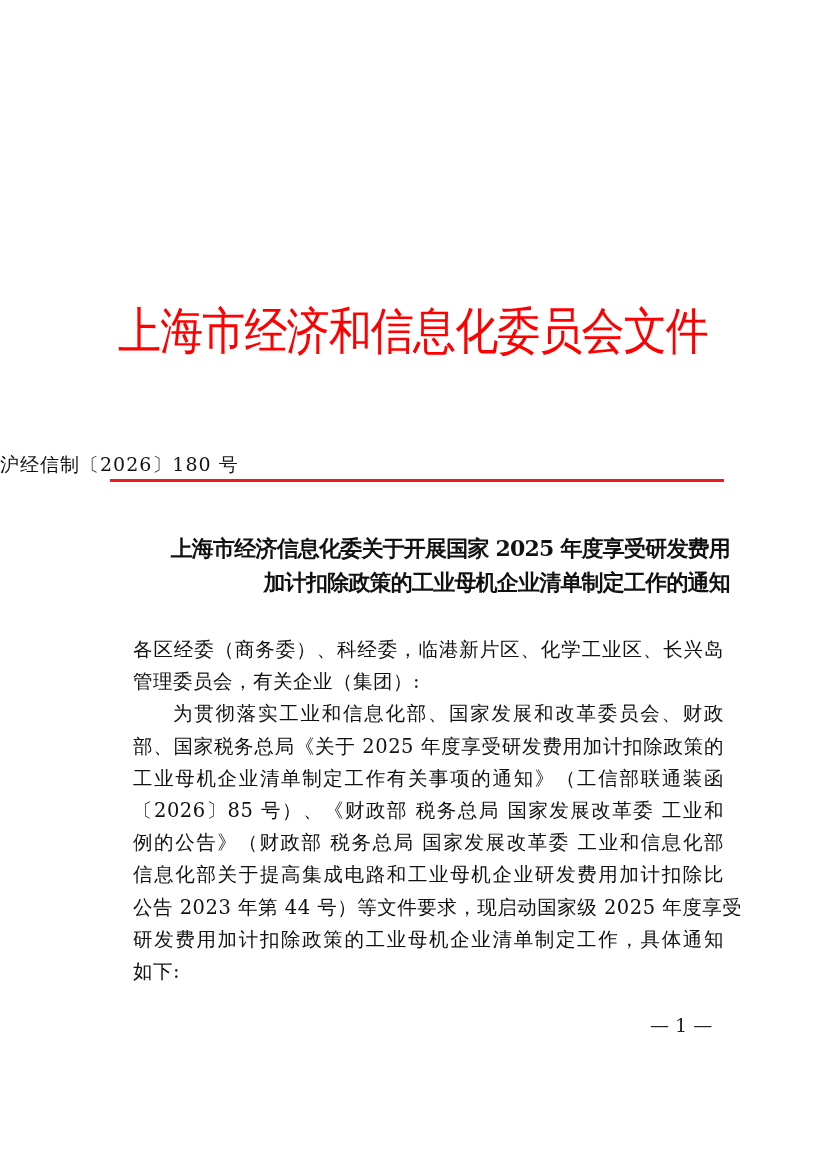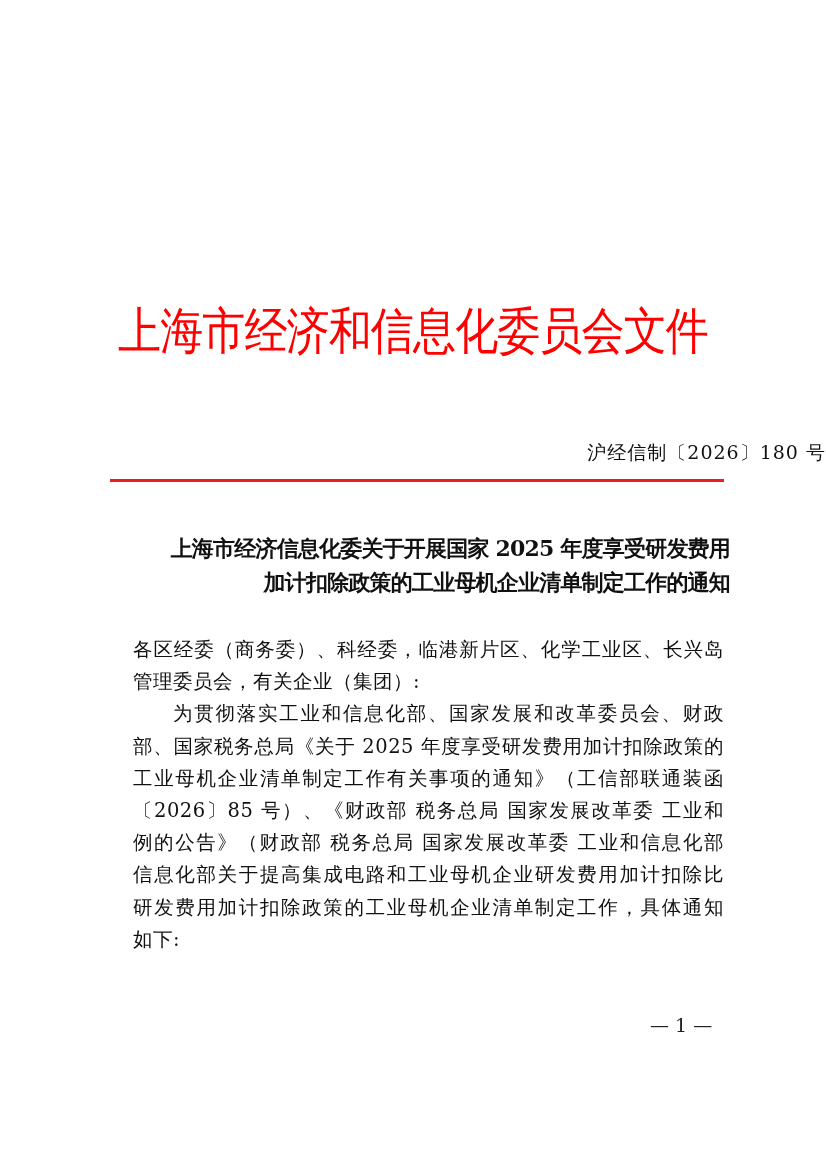--- a/index.html
+++ b/index.html
@@ -35,22 +35,22 @@
       line-height: 70px;
       letter-spacing: -1px;
       transform: scaleX(0.86);
       transform-origin: center;
       white-space: nowrap;
     }
     .doc-number {
       position: absolute;
       left: 0;
       width: 826px;
-      top: 438px;
-      text-align: right;
+      top: 450px;
+      text-align: left;
       font-size: 19px;
       line-height: 28px;
       letter-spacing: 1px;
       color: #111111;
       white-space: nowrap;
     }
     .red-rule {
       position: absolute;
       left: 110px;
       top: 479px;
@@ -128,19 +128,20 @@
 
   <div class="body-text">
     <span class="b-line">各区经委（商务委）、科经委，临港新片区、化学工业区、长兴岛</span>
     <span class="b-line last">管理委员会，有关企业（集团）:</span>
     <span class="b-line indent">为贯彻落实工业和信息化部、国家发展和改革委员会、财政</span>
     <span class="b-line">部、国家税务总局《关于 2025 年度享受研发费用加计扣除政策的</span>
     <span class="b-line">工业母机企业清单制定工作有关事项的通知》（工信部联通装函</span>
     <span class="b-line">〔2026〕85 号）、《财政部 税务总局 国家发展改革委 工业和</span>
     <span class="b-line">例的公告》（财政部 税务总局 国家发展改革委 工业和信息化部</span>
     <span class="b-line">信息化部关于提高集成电路和工业母机企业研发费用加计扣除比</span>
+    <span class="b-line">公告 2023 年第 44 号）等文件要求，现启动国家级 2025 年度享受</span>
     <span class="b-line">研发费用加计扣除政策的工业母机企业清单制定工作，具体通知</span>
     <span class="b-line last">如下:</span>
   </div>
 
   <div class="page-number">— 1 —</div>
 
 </div>
 
 </body></html>

